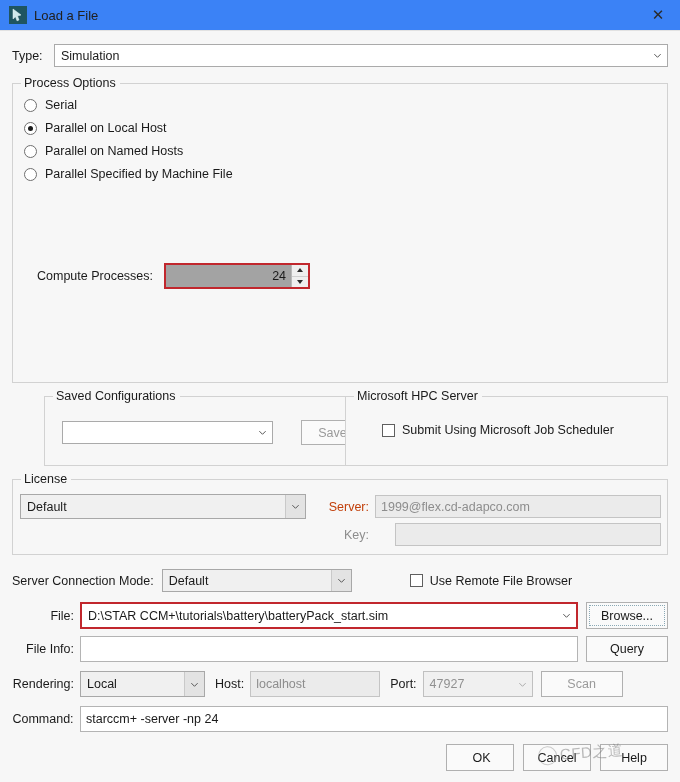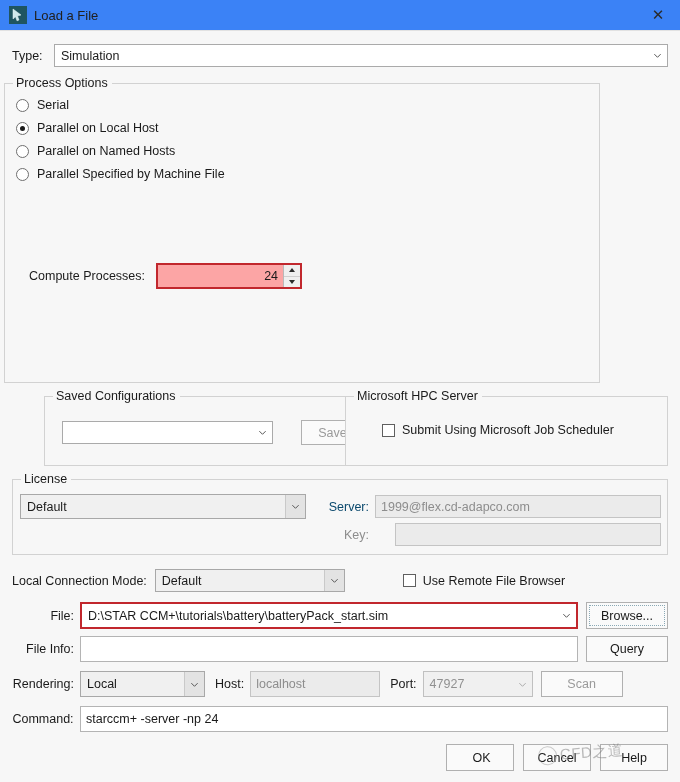--- a/index.html
+++ b/index.html
@@ -201,21 +201,21 @@
 
   
   .spinner-wrap {
     border: 2px solid #c1272d;
     display: inline-flex;
     box-sizing: border-box;
     height: 26px;
     background: #fff;
   }
   .spinner-field {
-    background: #fca5a5;
+    background: #a3a3a3;
     flex: 1 1 auto;
     display: flex;
     align-items: center;
     justify-content: flex-end;
     padding-right: 5px;
     font-size: 12.5px;
   }
   .spinner-btns {
     width: 16px;
     flex: 0 0 auto;
@@ -277,21 +277,21 @@
     <div class="combo" style="flex:1 1 auto;">
       <span class="val">Simulation</span>
       <span class="arrow">
         <svg class="chev" viewBox="0 0 10 10">
             <path d="M1.5 3.5 L5 7 L8.5 3.5" fill="none" stroke="#555" stroke-width="1.1"></path>
           </svg>
       </span>
     </div>
   </div>
 
-  <div class="group" style="position:absolute; left:4px; top:52px; width:596px; height:300px;">
+  <div class="group" style="position:absolute; left:12px; top:52px; width:656px; height:300px;">
     <span class="legend">Process Options</span>
 
     <div style="position:absolute; left:11px; top:14px;">
       <div class="radio-row">
         <span class="radio"></span>
         <span>Serial</span>
       </div>
       <div class="radio-row">
         <span class="radio checked"></span>
         <span>Parallel on Local Host</span>
@@ -351,32 +351,32 @@
     <div class="combo gray" style="position:absolute; left:7px; top:14px; width:286px; height:25px;">
       <span class="val">Default</span>
       <span class="arrow">
         <svg class="chev" viewBox="0 0 10 10">
             <path d="M1.5 3.5 L5 7 L8.5 3.5" fill="none" stroke="#555" stroke-width="1.1"></path>
           </svg>
       </span>
     </div>
 
     <div class="row" style="position:absolute; left:300px; top:15px; width:348px;">
-      <span class="lbl" style="width:56px; text-align:right; color:#0c4a6e;">Server:</span>
+      <span class="lbl" style="width:56px; text-align:right; color:#c2410c;">Server:</span>
       <span class="textfield disabled" style="margin-left:6px; flex:1 1 auto; height:23px;">1999@flex.cd-adapco.com</span>
     </div>
 
     <div class="row" style="position:absolute; left:300px; top:43px; width:348px;gap:20px;">
       <span class="lbl" style="width:56px; text-align:right; color:#8d8d8d;">Key:</span>
       <span class="textfield disabled" style="margin-left:6px; flex:1 1 auto; height:23px;"></span>
     </div>
   </div>
 
   <div class="row" style="position:absolute; left:12px; top:538px; width:656px;">
-    <span class="lbl">Local Connection Mode:</span>
+    <span class="lbl">Server Connection Mode:</span>
     <div class="combo gray" style="margin-left:8px; width:190px;">
       <span class="val">Default</span>
       <span class="arrow">
         <svg class="chev" viewBox="0 0 10 10">
             <path d="M1.5 3.5 L5 7 L8.5 3.5" fill="none" stroke="#555" stroke-width="1.1"></path>
           </svg>
       </span>
     </div>
     <span class="row" style="margin-left:58px;">
       <span class="cbox"></span>

